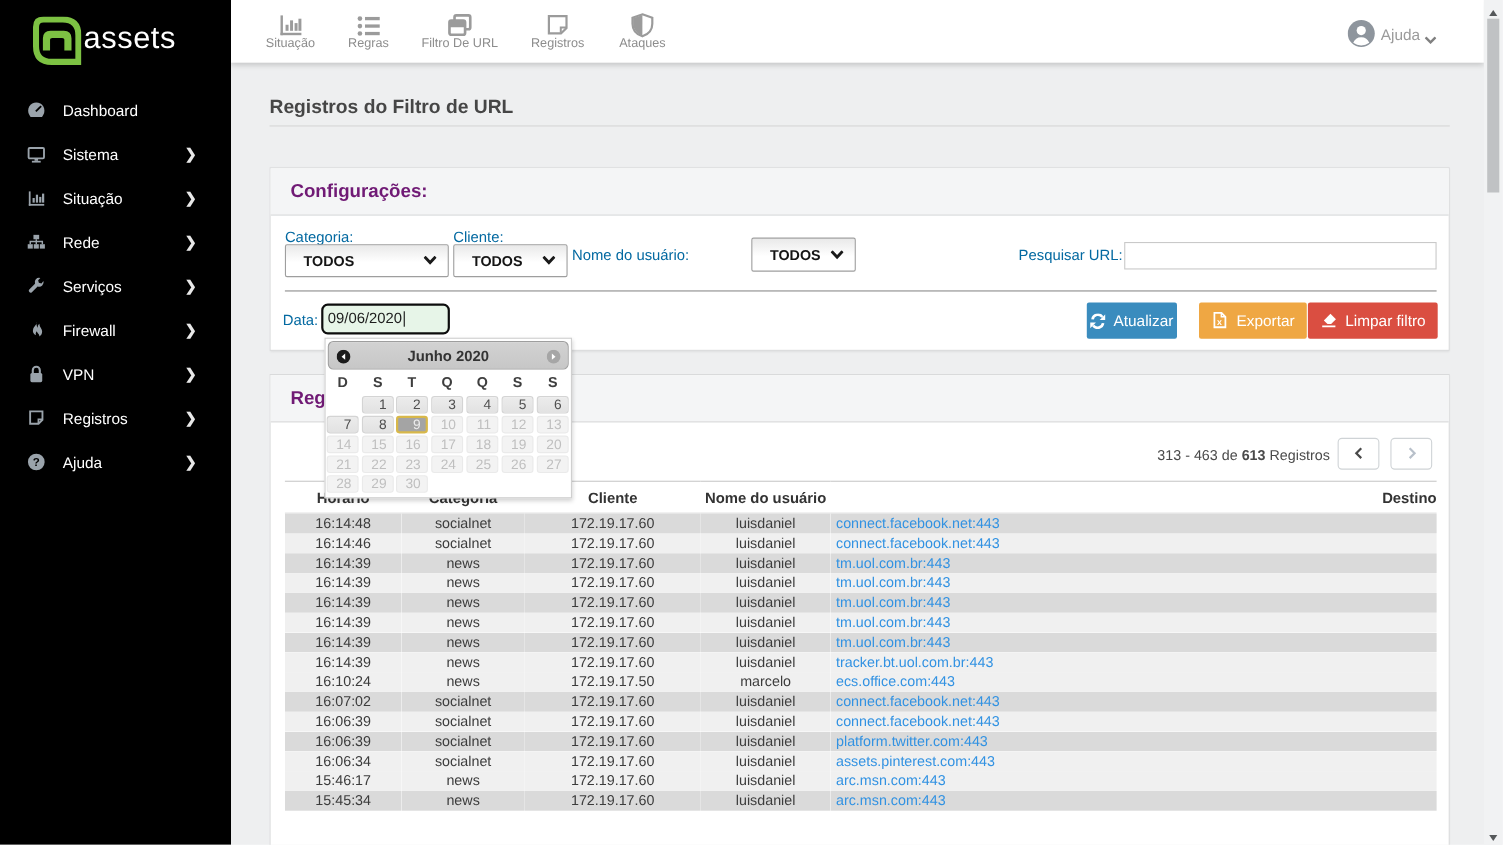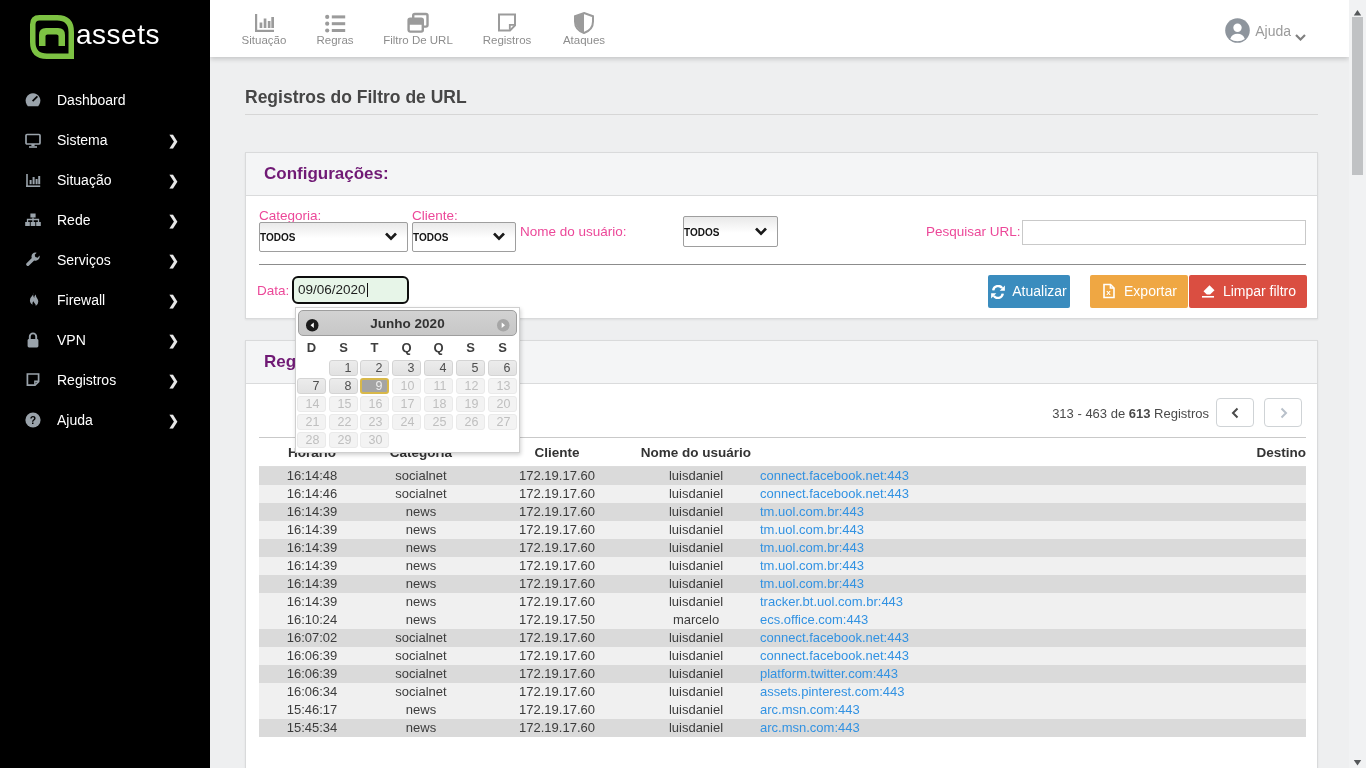--- a/index.html
+++ b/index.html
@@ -13,23 +13,23 @@
 #navbar{position:absolute;left:210px;top:0;width:1139px;height:57px;background:#fff;box-shadow:0 2px 5px rgba(0,0,0,.18);z-index:20}
 .nitem{position:absolute;top:0;height:57px;text-align:center}
 .nitem .nic{position:absolute;top:11px;left:50%;transform:translateX(-50%);color:#9b9b9b}
 .nitem .nlb{position:absolute;top:34px;left:0;width:100%;text-align:center;font-size:11.5px;color:#8d8d8d}
 
 #title{position:absolute;left:245px;top:87px;font-size:17.5px;font-weight:bold;color:#464646;z-index:5}
 #titlehr{position:absolute;left:245px;top:114px;width:1073px;height:1px;background:#d6d6d6;z-index:5}
 .panel{position:absolute;left:245px;width:1073px;background:#fff;border:1px solid #d9dadb;box-shadow:0 1px 2px rgba(0,0,0,.07)}
 .phead{position:absolute;left:0;top:0;width:100%;height:43px;background:#f4f5f6;border-bottom:1px solid #dadbdc}
 .phead span{position:absolute;left:18px;top:11px;font-size:17px;font-weight:bold;color:#701a75}
-label.f{position:absolute;font-size:13.5px;color:#ec4899;white-space:nowrap}
+label.f{position:absolute;font-size:13.5px;color:#0369a1;white-space:nowrap}
 .sel{position:absolute;background:linear-gradient(#e9e9e9,#ffffff 55%);border:1px solid #9e9e9e;border-radius:2px}
-.sel span{position:absolute;left:0;top:50%;transform:translateY(-50%);font-size:10px;font-weight:bold;color:#141414}
+.sel span{position:absolute;left:16px;top:50%;transform:translateY(-50%);font-size:13px;font-weight:bold;color:#141414}
 .sel svg{position:absolute;right:4px;top:50%;transform:translateY(-50%);color:#1a1a1a}
 .tinput{position:absolute;background:#fff;border:1px solid #c9c9c9}
 .btn{position:absolute;height:33px;color:#fff;font-size:14px;text-align:center;border-radius:2px}
 .btn svg{vertical-align:-3px;margin-right:7px}
 
 #tbl{position:absolute;left:259px;top:437px;width:1047px;border-collapse:collapse;table-layout:fixed;font-size:13px;color:#3c3c3c}
 #tbl th{height:29px;font-size:13.5px;font-weight:bold;color:#333;background:#fff;border-top:1px solid #c9c9c9;border-bottom:1px solid #dcdcdc;padding:0}
 #tbl td{height:18px;padding:0;text-align:center;white-space:nowrap;overflow:hidden}
 #tbl tr.odd td{background:#dadada}
 #tbl tr.even td{background:#f0f0f0}

